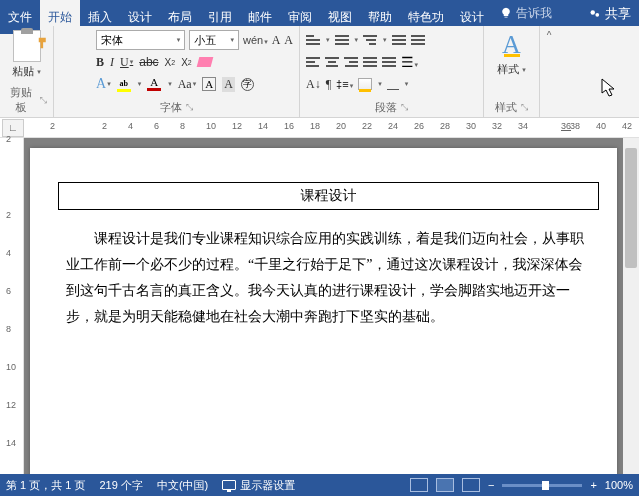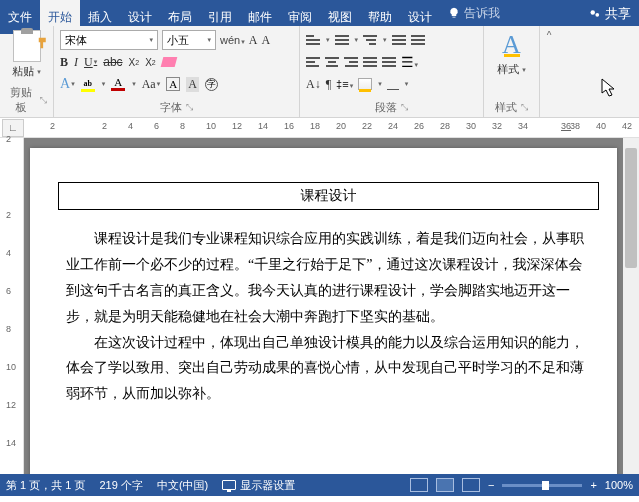--- a/index.html
+++ b/index.html
@@ -18,21 +18,21 @@
   .group { border-right: 1px solid #d4d4d4; padding: 4px 6px 2px 6px; display: flex; flex-direction: column; justify-content: space-between; }
   .group-label { text-align: center; font-size: 11px; color: #666; padding-top: 2px; display: flex; justify-content: center; align-items: center; gap: 4px; }
   .group-label .launcher { color: #888; font-size: 9px; }
   
   .clipboard-body { display: flex; flex-direction: column; align-items: center; gap: 2px; }
   .paste-icon { width: 28px; height: 32px; background: #fff; border: 1px solid #c0c0c0; position: relative; }
   .paste-icon::before { content: ""; position: absolute; top: -3px; left: 7px; width: 12px; height: 6px; background: #a0a0a0; border-radius: 2px 2px 0 0; }
   .paste-label { font-size: 11px; color: #333; display: flex; align-items: center; gap: 2px; }
   .brush-icon { width: 14px; height: 14px; position: absolute; right: -10px; top: 6px; }
   
-  .font-body { display: flex; flex-direction: column; gap: 2px; }
+  .font-body { display: flex; flex-direction: column; gap: 2px; margin-left: 36px; }
   .font-row1 { display: flex; gap: 4px; align-items: center; }
   .font-name { width: 98px; height: 20px; background: #fff; border: 1px solid #ababab; font-size: 11px; padding: 1px 4px; display: flex; align-items: center; justify-content: space-between; }
   .font-size { width: 54px; height: 20px; background: #fff; border: 1px solid #ababab; font-size: 11px; padding: 1px 4px; display: flex; align-items: center; justify-content: space-between; }
   .wen { font-size: 11px; color: #444; }
   .aa-up, .aa-down { font-family: serif; }
   .aa-up { font-size: 13px; }
   .aa-down { font-size: 10px; }
   .eraser { width: 14px; height: 10px; background: #ff7fb0; transform: skewX(-15deg); display: inline-block; }
   
   .font-row2, .font-row3 { display: flex; gap: 6px; align-items: center; height: 20px; }
@@ -103,20 +103,21 @@
   <div class="tab file">文件</div>
   <div class="tab active">开始</div>
   <div class="tab">插入</div>
   <div class="tab">设计</div>
   <div class="tab">布局</div>
   <div class="tab">引用</div>
   <div class="tab">邮件</div>
   <div class="tab">审阅</div>
   <div class="tab">视图</div>
   <div class="tab">帮助</div>
+  <div class="tab">特色功</div>
   <div class="tab">设计</div>
   <div class="tellme">
     <svg class="bulb" viewBox="0 0 16 16">
         <path fill="#fff" d="M8 1a5 5 0 0 0-3 9v2h6v-2a5 5 0 0 0-3-9zM6 13h4v1H6z"></path>
       </svg>
     <span>告诉我</span>
   </div>
 </div>
 <div class="titlebar-share">
   <svg width="12" height="12" viewBox="0 0 16 16">
@@ -327,21 +328,20 @@
       <span class="vtick" style="top: 186px;">8</span>
       <span class="vtick" style="top: 224px;">10</span>
       <span class="vtick" style="top: 262px;">12</span>
       <span class="vtick" style="top: 300px;">14</span>
     </div>
   <div class="page-wrap">
     <div class="page">
       <div class="doc-title-box"><span>课程设计</span></div>
       <div class="doc-body">
         <p>课程设计是我们专业课程知识综合应用的实践训练，着是我们迈向社会，从事职业工作前一个必不少的过程。“千里之行始于足下”，通过这次课程设计，我深深体会到这句千古名言的真正含义。我今天认真的进行课程设计，学会脚踏实地迈开这一步，就是为明天能稳健地在社会大潮中奔跑打下坚实的基础。</p>
-        <p>在这次设计过程中，体现出自己单独设计模具的能力以及综合运用知识的能力，体会了学以致用、突出自己劳动成果的喜悦心情，从中发现自己平时学习的不足和薄弱环节，从而加以弥补。</p>
       </div>
     </div>
   </div>
   <div class="vscroll">
     <div class="thumb"></div>
   </div>
 </div>
 
 <div class="statusbar">
   <span>第 1 页，共 1 页</span>

